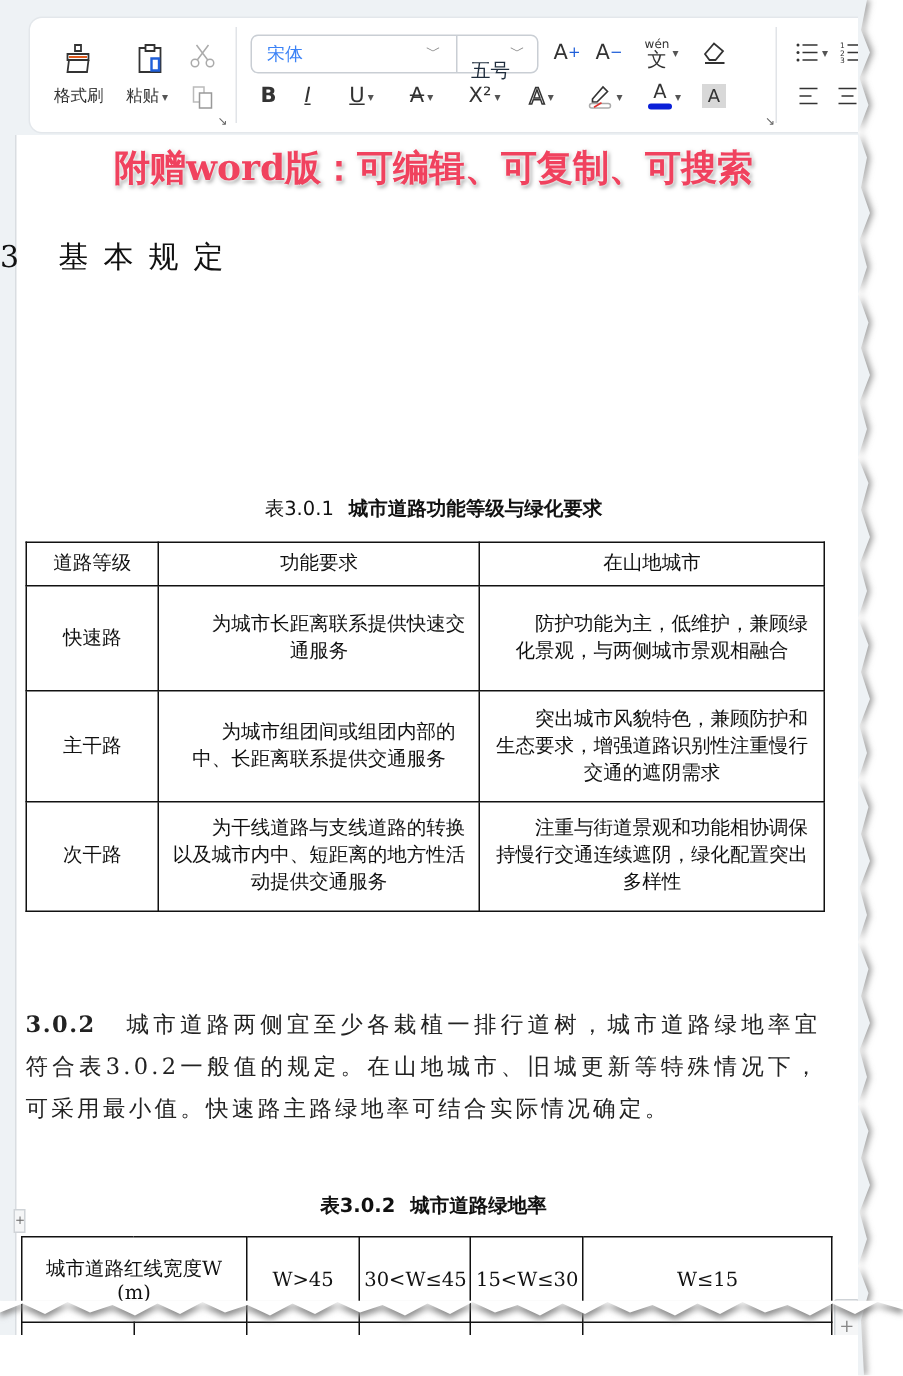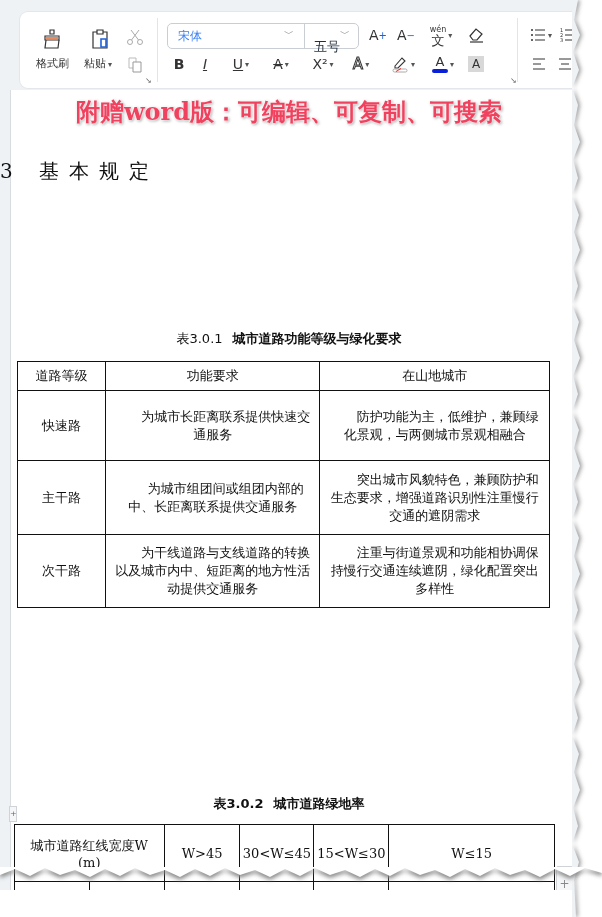--- a/index.html
+++ b/index.html
@@ -275,20 +275,23 @@
       <td class="txt">突出城市风貌特色，兼顾防护和生态要求，增强道路识别性注重慢行交通的遮阴需求</td>
     </tr>
     <tr style="height:73px;">
       <td class="grade">次干路</td>
       <td class="txt">为干线道路与支线道路的转换以及城市内中、短距离的地方性活动提供交通服务</td>
       <td class="txt">注重与街道景观和功能相协调保持慢行交通连续遮阴，绿化配置突出多样性</td>
     </tr>
   </tbody>
     </table>
 
+  <div class="para" style="top:669px;">
+    <span class="clause">3.0.2</span><span>城市道路两侧宜至少各栽植一排行道树，城市道路绿地率宜符合表3.0.2一般值的规定。在山地城市、旧城更新等特殊情况下，可采用最小值。快速路主路绿地率可结合实际情况确定。</span>
+  </div>
 
   <div class="caption" style="top:795px;">
     <span class="num bold">表3.0.2</span><span>城市道路绿地率</span>
   </div>
 
   <div class="row-handle">+</div>
 
   <table class="t2">
     <colgroup>
       <col style="width:75px">

